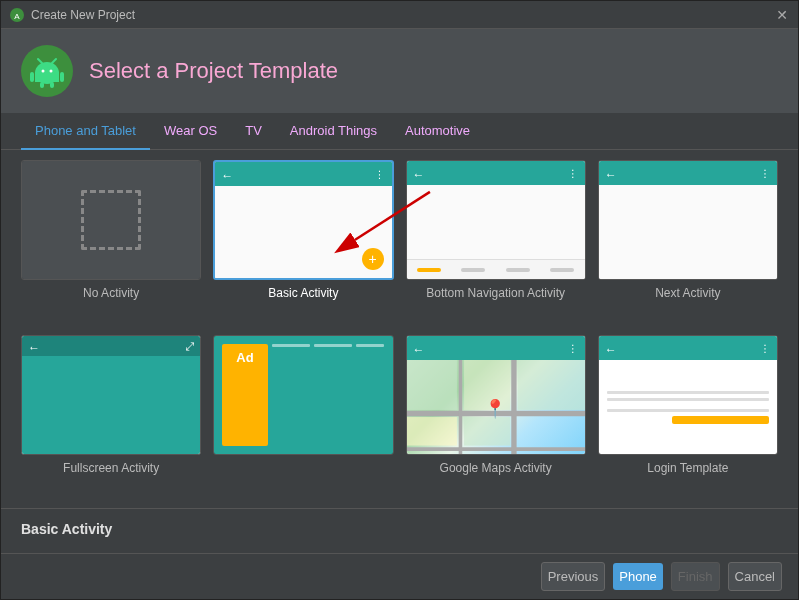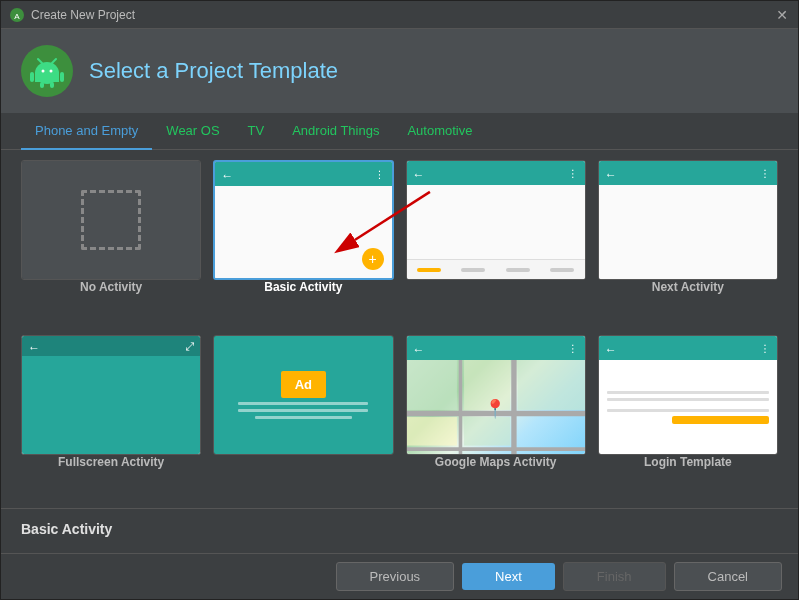--- a/index.html
+++ b/index.html
@@ -70,36 +70,36 @@
       background: #3d8f3d;
       border-radius: 50%;
       display: flex;
       align-items: center;
       justify-content: center;
       flex-shrink: 0;
     }
 
     .header-title {
       font-size: 22px;
-      color: #7dd3fc;
+      color: #f9a8d4;
       font-weight: 300;
     }
 
     .tabs {
       display: flex;
       border-bottom: 1px solid #555;
       padding: 0 20px;
       background: #3c3f41;
       flex-shrink: 0;
     }
 
     .tab {
       padding: 10px 14px;
       cursor: pointer;
-      color: #22c55e;
+      color: #f0abfc;
       font-size: 13px;
       border-bottom: 2px solid transparent;
       margin-bottom: -1px;
     }
 
     .tab.active {
       color: #4a9eda;
       border-bottom: 2px solid #4a9eda;
     }
 
@@ -147,24 +147,24 @@
       background: #ffffff;
       position: relative;
     }
 
     .template-preview.selected {
       border: 2px solid #4a9eda;
       background: #3a7fcf;
     }
 
     .template-label {
+      margin-top: 6px;
       font-size: 12px;
       color: #bbbbbb;
       text-align: center;
-      font-weight: bold;
     }
 
     .template-item.selected .template-label {
       color: #ffffff;
     }
 
     
     .no-activity-preview {
       width: 100%;
       height: 100%;
@@ -297,24 +297,23 @@
       color: white;
       font-size: 10px;
     }
 
     
     .ad-preview {
       width: 100%;
       height: 100%;
       background: #26a69a;
       display: flex;
-      flex-direction: column;
+      flex-direction: row;
       padding: 8px;
       gap: 4px;
-      align-items: center;
       justify-content: center;
     }
 
     .ad-banner {
       background: #ffb300;
       color: white;
       font-size: 13px;
       font-weight: bold;
       padding: 6px 14px;
       border-radius: 2px;
@@ -413,21 +412,21 @@
       justify-content: flex-end;
       align-items: center;
       padding: 8px 16px;
       gap: 8px;
       border-top: 1px solid #555;
       background: #3c3f41;
       flex-shrink: 0;
     }
 
     .btn {
-      padding: 6px 33px;
+      padding: 6px 6px;
       border: none;
       border-radius: 3px;
       font-size: 13px;
       cursor: pointer;
     }
 
     .btn-default {
       background: #4b4f52;
       color: #bbbbbb;
       border: 1px solid #666;
@@ -495,21 +494,21 @@
         <rect x="31" y="19" width="4" height="10" rx="2" fill="#3ddc84"></rect>
 
         <rect x="11" y="29" width="4" height="6" rx="2" fill="#3ddc84"></rect>
         <rect x="21" y="29" width="4" height="6" rx="2" fill="#3ddc84"></rect>
       </svg>
     </div>
     <span class="header-title">Select a Project Template</span>
   </div>
 
   <div class="tabs">
-    <div class="tab active">Phone and Empty</div>
+    <div class="tab active">Phone and Tablet</div>
     <div class="tab">Wear OS</div>
     <div class="tab">TV</div>
     <div class="tab">Android Things</div>
     <div class="tab">Automotive</div>
   </div>
 
   <div class="content">
 
     <svg class="red-arrow" viewBox="0 0 799 340">
       <defs>
@@ -556,20 +555,21 @@
               </div>
               <div class="phone-content" style="flex:1; background:#fafafa;"></div>
               <div class="bottom-bar">
                 <div class="nav-indicator"></div>
                 <div class="nav-indicator-inactive"></div>
                 <div class="nav-indicator-inactive"></div>
                 <div class="nav-indicator-inactive"></div>
               </div>
             </div>
           </div>
+          <span class="template-label">Bottom Navigation Activity</span>
         </div>
 
         <div class="template-item">
           <div class="template-preview">
             <div class="empty-mockup">
               <div class="phone-toolbar">
                 <span class="toolbar-arrow">←</span>
                 <span class="toolbar-dots">⋮</span>
               </div>
               <div style="flex:1; background:#fafafa;"></div>
@@ -648,17 +648,17 @@
       </div>
     </div>
 
     <div class="description-panel">
       <div class="description-title">Basic Activity</div>
     </div>
   </div>
 
   <div class="footer">
     <button class="btn btn-default">Previous</button>
-    <button class="btn btn-primary">Next</button>
+    <button class="btn btn-primary">Phone</button>
     <button class="btn btn-disabled">Finish</button>
     <button class="btn btn-default">Cancel</button>
   </div>
 </div>
 
 </body></html>

